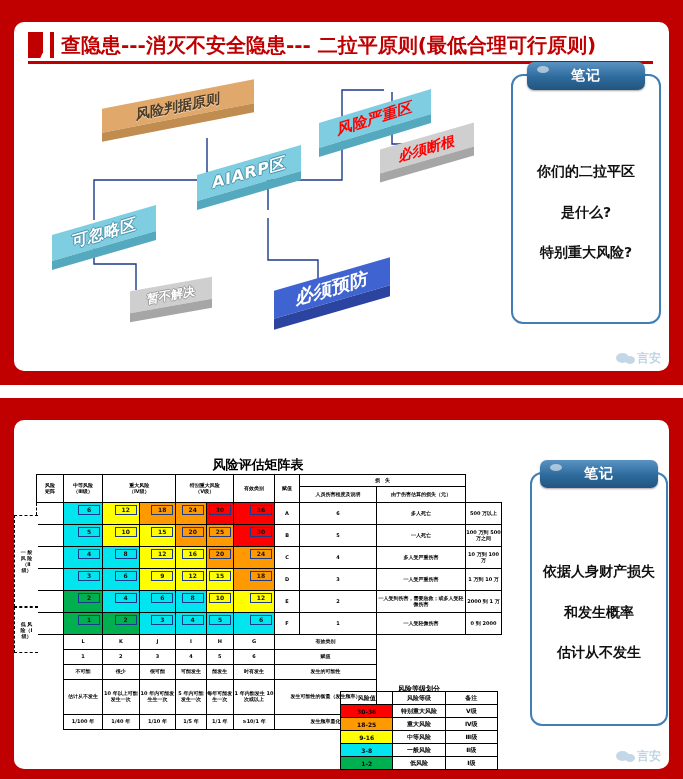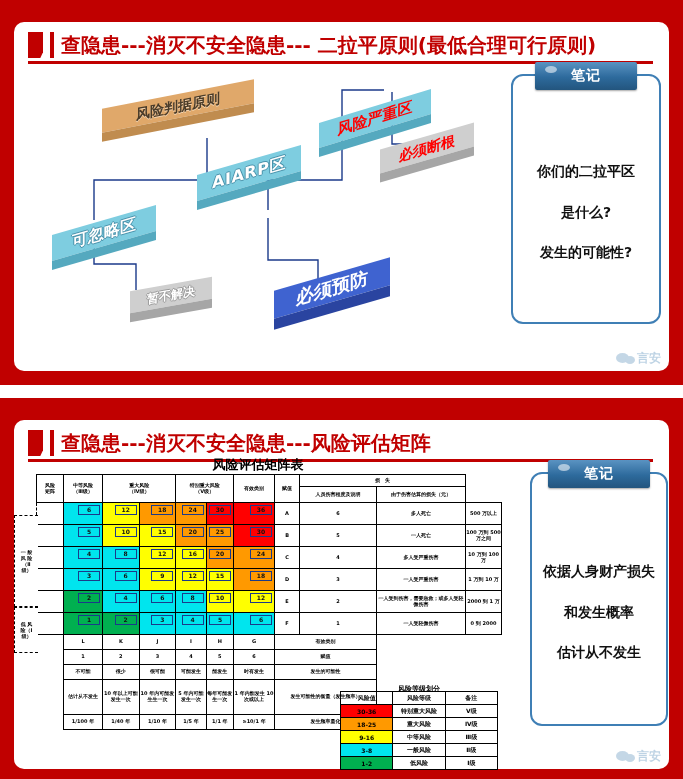--- a/index.html
+++ b/index.html
@@ -48,21 +48,21 @@
 
   
   .notes{
     position:absolute;
     border:2px solid #3f7fb5;border-radius:12px;
     background:#ffffff;
   }
   .notes-head{
     position:absolute;left:50%;transform:translateX(-50%);
     top:-14px;
-    width:102px;height:28px;border-radius:2px;
+    width:118px;height:28px;border-radius:7px;
     background:linear-gradient(180deg,#5a93c2 0%,#2d6a9c 55%,#23557e 100%);
     box-shadow:0 1px 2px rgba(0,0,0,.35);
     display:flex;align-items:center;justify-content:center;
   }
   .notes-head .hl{
     position:absolute;left:10px;top:4px;width:12px;height:7px;
     border-radius:50%;background:rgba(255,255,255,.55);
   }
   .notes-head span{
     color:#fff;font-size:14px;font-weight:bold;letter-spacing:1px;
@@ -256,42 +256,37 @@
       </div>
 
       <div class="notes" style="left:497px;top:52px;width:146px;height:246px;">
         <div class="notes-head">
           <i class="hl"></i>
           <span>笔记</span>
         </div>
         <div class="notes-body">
           <div class="ln">你们的二拉平区</div>
           <div class="ln">是什么?</div>
-          <div class="ln">发生的可能性?</div>
+          <div class="ln">特别重大风险?</div>
         </div>
       </div>
 
       <div class="wm">
         <span class="bub">
           <b class="b1"></b>
             <b class="b2"></b>
         </span>
         <span class="txt">言安</span>
       </div>
     </div>
   </section>
 
   <section class="slide" id="slide2">
     <div class="slide-inner">
 
-      <div class="title-row">
-        <div class="title-flag"></div>
-        <div class="title-bar"></div>
-        <div class="title-text">查隐患---消灭不安全隐患---风险评估矩阵</div>
-      </div>
 
       <div class="matrix-wrap">
         <div class="mtitle">风险评估矩阵表</div>
         <table class="mx">
             <tbody>
               <tr>
                 <td class="hdr" rowspan="2" style="width:26px">风险<br>矩阵</td>
                 <td class="hdr" colspan="1" rowspan="2" style="width:38px">中等风险<br>（Ⅲ级）</td>
                 <td class="hdr" colspan="2" rowspan="2" style="width:76px">重大风险<br>（Ⅳ级）</td>
                 <td class="hdr" colspan="2" rowspan="2" style="width:76px">特别重大风险<br>（Ⅴ级）</td>

